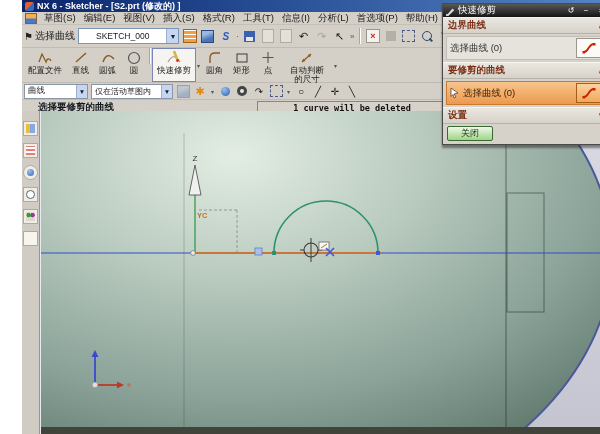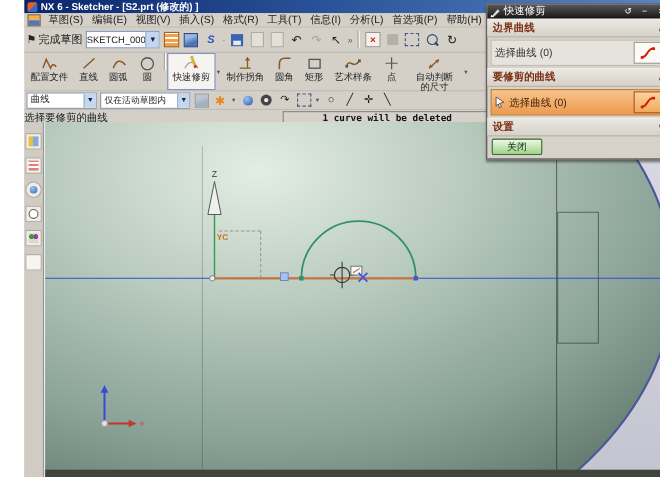--- a/index.html
+++ b/index.html
@@ -13,21 +13,21 @@
   
   .menubar{height:12px;display:flex;align-items:center;background:#d4d0c8;border-bottom:1px solid #c4c0b8;
     font-size:9.5px;white-space:nowrap;}
   .menubar .doc-ico{width:10px;height:9px;margin:0 3px;background:linear-gradient(180deg,#f2b050 45%,#4a78c8 55%);border:1px solid #806040;}
   .menu-item{padding:0 4px;cursor:default;}
   
   .row2{height:22px;display:flex;align-items:center;gap:3px;padding:0 2px;border-bottom:1px solid #c0bcb4;white-space:nowrap;}
   .flagbtn{display:flex;align-items:center;gap:2px;font-size:10px;}
   .flag{font-size:10px;color:#222;}
   .combo{display:flex;align-items:center;background:#fff;border:1px solid #7a96b8;height:14px;}
-  .combo .val{padding:0 0;font-size:8.5px;}
+  .combo .val{padding:0 17px;font-size:8.5px;}
   .combo .arr{width:11px;height:100%;background:#c6d6f0;color:#123;font-size:7px;display:flex;align-items:center;justify-content:center;border-left:1px solid #9ab0cc;}
   .i{width:15px;height:15px;display:inline-flex;align-items:center;justify-content:center;font-size:11px;flex:0 0 auto;position:relative;}
   .i.gray{color:#a8a49c;}
   .ic-note{width:12px;height:12px;background:repeating-linear-gradient(0deg,#f0a040 0 3px,#fff 3px 4px);border:1px solid #a06020;}
   .ic-cube{width:11px;height:11px;background:linear-gradient(160deg,#9ab8e0 30%,#4a74b8 70%);border:1px solid #2a4a80;}
   .ic-sarr{color:#2a5ac0;font-weight:bold;font-style:italic;font-size:10px;}
   .ic-save{width:11px;height:11px;background:#3a62b0;position:relative;}
   .ic-save::after{content:"";position:absolute;left:2px;bottom:1px;width:7px;height:4px;background:#e8e8e8;}
   .ic-sheet{width:10px;height:12px;border:1px solid #b0aca4;background:#e4e0d8;}
   .ic-redx{width:12px;height:12px;border:1px solid #9a968e;background:#f4f2ee;color:#cc2010;font-size:9px;font-weight:bold;display:flex;align-items:center;justify-content:center;}
@@ -50,21 +50,21 @@
   .combo2{display:flex;align-items:center;background:#fff;border:1px solid #8a96a8;height:13px;}
   .combo2 .val{padding:0 3px;font-size:8.5px;}
   .combo2 .arr{width:10px;height:100%;background:#c6d6f0;color:#123;font-size:6.5px;display:flex;align-items:center;justify-content:center;border-left:1px solid #9ab0cc;}
   .i4{width:14px;height:13px;display:inline-flex;align-items:center;justify-content:center;font-size:10px;}
   .star{color:#e08818;font-size:11px;}
   .ball{width:9px;height:9px;border-radius:50%;background:radial-gradient(circle at 35% 30%,#9ac0f0,#2a5ab0);}
   .eye{width:10px;height:10px;border-radius:50%;background:#444;position:relative;}
   .eye::after{content:"";position:absolute;left:3px;top:3px;width:4px;height:4px;border-radius:50%;background:#e8e8e8;}
   
   .cue{height:15px;position:relative;display:flex;align-items:center;background:#d4d0c8;border-bottom:1px solid #b8b4ac;}
-  .cue .prompt{font-size:9.5px;font-weight:normal;color:#101820;padding-left:0;}
+  .cue .prompt{font-size:9.5px;font-weight:bold;color:#101820;padding-left:16px;}
   .statusbox{position:absolute;left:235px;top:1px;width:188px;height:12px;
     background:#d6d2ca;border:1px solid;border-color:#8a867e #fdfdfb #fdfdfb #8a867e;
     display:flex;align-items:center;justify-content:center;
     font-family:"DejaVu Sans Mono",monospace;font-size:8.5px;font-weight:bold;color:#111;text-decoration:underline;}
   
   .main{position:absolute;left:0;top:111px;width:600px;height:323px;display:flex;}
   .resbar{width:18px;background:#d0ccc4;border-right:1px solid #9a968e;display:flex;flex-direction:column;align-items:center;gap:7px;padding-top:10px;box-sizing:border-box;}
   .rb{width:13px;height:13px;border:1px solid #aeaaa2;background:#f0ede6;position:relative;flex:0 0 auto;}
   .rb i{position:absolute;inset:2px;display:block;}
   .rb.asm i{background:linear-gradient(90deg,#e8c040 45%,#88a8e0 45%);}
@@ -125,21 +125,21 @@
     <span class="menu-item">工具(T)</span>
     <span class="menu-item">信息(I)</span>
     <span class="menu-item">分析(L)</span>
     <span class="menu-item">首选项(P)</span>
     <span class="menu-item">帮助(H)</span>
   </div>
 
   <div class="row2">
     <span class="flagbtn">
       <span class="flag">⚑</span>
-      <span>完成草图</span>
+      <span>选择曲线</span>
     </span>
     <span class="combo">
       <span class="val">SKETCH_000</span>
       <span class="arr">▼</span>
     </span>
     <span class="i">
         <span class="ic-note"></span>
       </span>
     <span class="i">
         <span class="ic-cube"></span>
@@ -205,44 +205,29 @@
       <svg width="16" height="15" viewBox="0 0 16 15">
           <path d="M2 12 C6 5 10 5 14 12" fill="none" stroke="#b09080" stroke-width="1.1"></path>
           <path d="M8 1 L11 9" stroke="#d0b840" stroke-width="2.6"></path>
           <circle cx="11.5" cy="10.5" r="1.4" fill="#c83018"></circle>
         </svg>
       <span class="lbl">快速修剪</span>
     </span>
     <span class="mini-drop">▾</span>
     <span class="tb">
       <svg width="16" height="15" viewBox="0 0 16 15">
-          <path d="M3 12 H13 M10 2 V12" fill="none" stroke="#8a5a20" stroke-width="1.2"></path>
-          <path d="M10 2 L7.5 5 L12.5 5 Z" fill="#8a5a20"></path>
-        </svg>
-      <span class="lbl">制作拐角</span>
-    </span>
-    <span class="tb">
-      <svg width="16" height="15" viewBox="0 0 16 15">
           <path d="M3 13 L3 8 Q3 3 8 3 L13 3" fill="none" stroke="#8a5a20" stroke-width="1.4"></path>
         </svg>
       <span class="lbl">圆角</span>
     </span>
     <span class="tb">
       <svg width="16" height="15" viewBox="0 0 16 15">
           <rect x="3" y="4" width="10" height="8" fill="none" stroke="#555" stroke-width="1.2"></rect>
         </svg>
       <span class="lbl">矩形</span>
-    </span>
-    <span class="tb">
-      <svg width="16" height="15" viewBox="0 0 16 15">
-          <path d="M2 10 C5 2 8 14 14 5" fill="none" stroke="#8a5a20" stroke-width="1.3"></path>
-          <rect x="1" y="9" width="2.5" height="2.5" fill="#555"></rect>
-          <rect x="12.5" y="4" width="2.5" height="2.5" fill="#555"></rect>
-        </svg>
-      <span class="lbl">艺术样条</span>
     </span>
     <span class="tb">
       <svg width="16" height="15" viewBox="0 0 16 15">
           <path d="M8 2 V13 M2.5 7.5 H13.5" stroke="#555" stroke-width="1.1"></path>
         </svg>
       <span class="lbl">点</span>
     </span>
     <span class="tb wrap">
       <svg width="16" height="15" viewBox="0 0 16 15">
           <path d="M3 12 L12 4" stroke="#8a5a20" stroke-width="1.2"></path>

